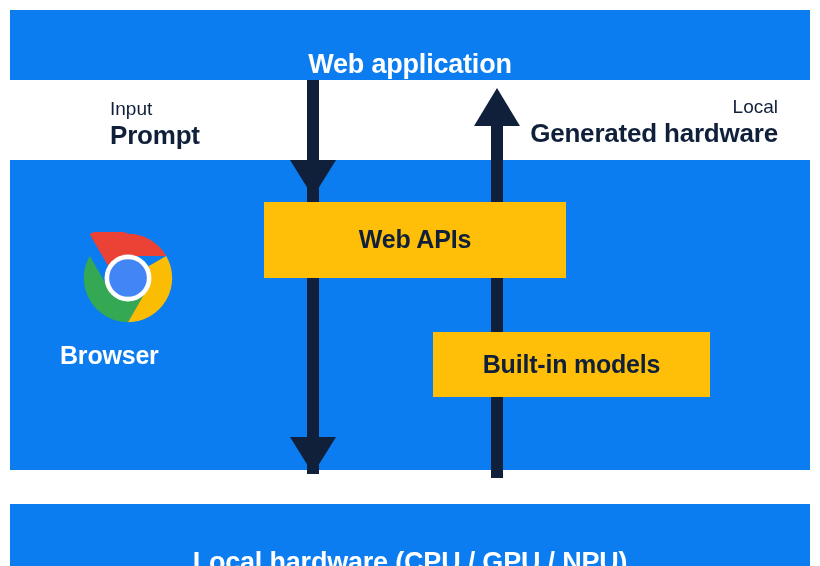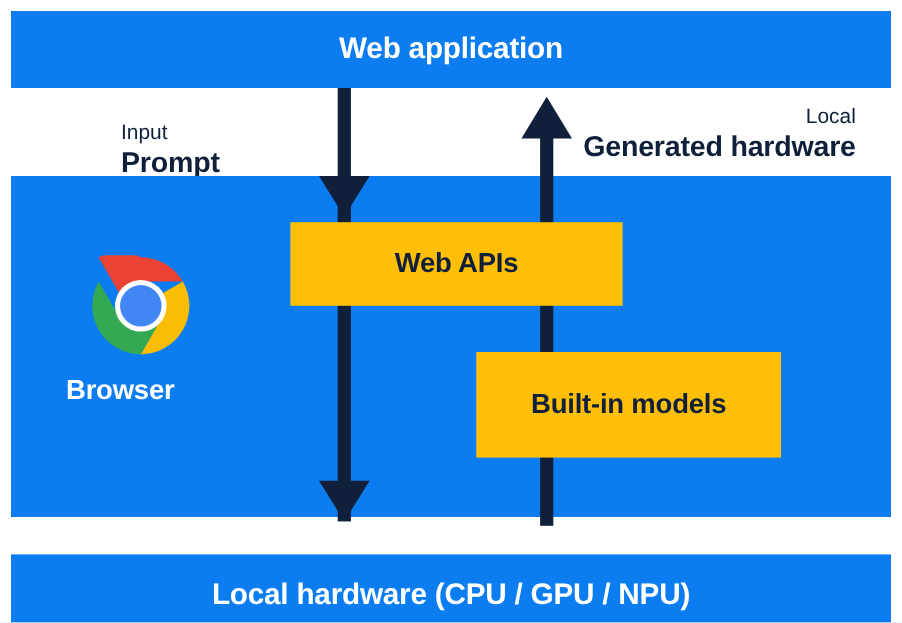--- a/index.html
+++ b/index.html
@@ -22,21 +22,21 @@
   }
 
   
   .band {
     position: absolute;
     left: 10px;
     width: 800px;
     background: #0B7DF0;
     box-sizing: border-box;
     display: flex;
-    align-items: center;
+    align-items: flex-end;
     justify-content: center;
   }
   .band-label {
     color: #ffffff;
     font-weight: bold;
     font-size: 27px;
     letter-spacing: -0.2px;
     line-height: 1.1;
     text-align: center;
   }
@@ -67,21 +67,21 @@
     display: block;
   }
   .io-value {
     font-size: 26px;
     font-weight: bold;
     display: block;
     letter-spacing: -0.2px;
   }
   #io-input {
     left: 110px;
-    top: 110px;
+    top: 98px;
     text-align: left;
   }
   #io-output {
     right: 42px;
     top: 96px;
     text-align: right;
   }
 
   
   #flow-arrows {
@@ -113,23 +113,23 @@
     letter-spacing: -0.2px;
   }
   #box-web-apis {
     left: 264px;
     top: 202px;
     width: 302px;
     height: 76px;
   }
   #box-builtin-models {
     left: 433px;
-    top: 320px;
+    top: 332px;
     width: 277px;
-    height: 96px;
+    height: 65px;
   }
 
   
   #browser-mark {
     position: absolute;
     left: 60px;
     top: 232px;
     width: 135px;
     z-index: 3;
     text-align: left;

